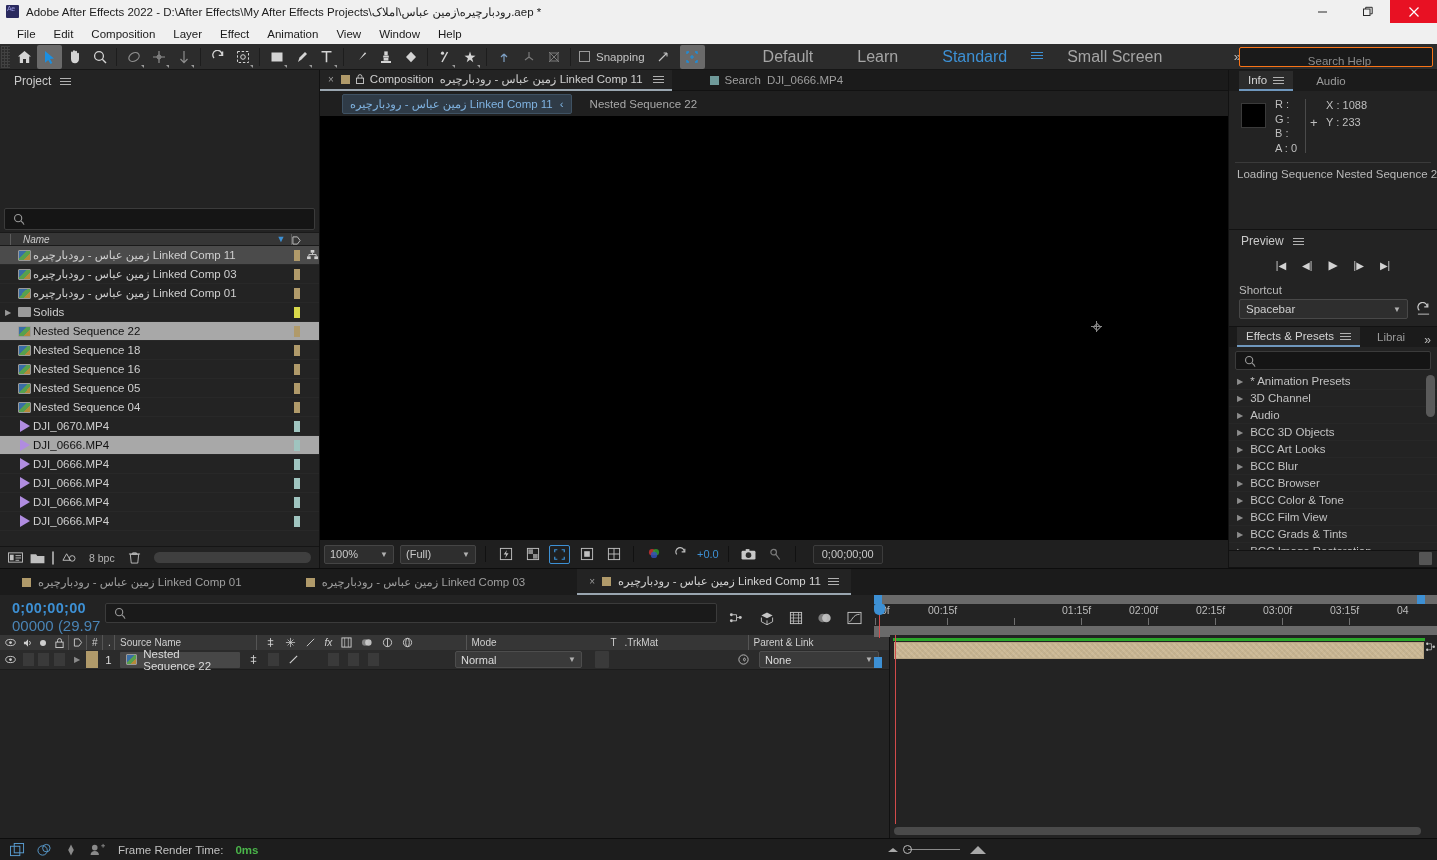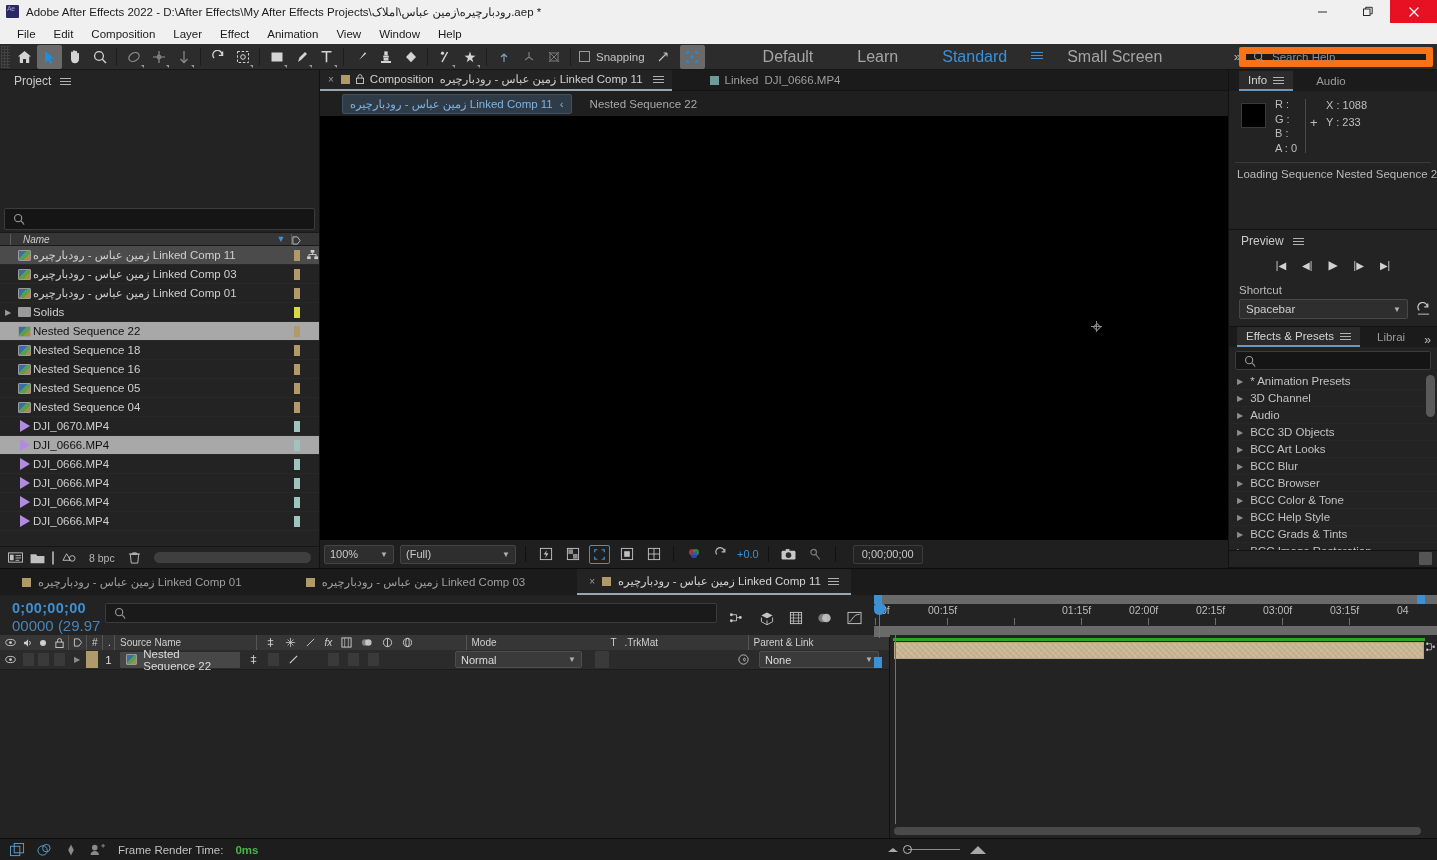--- a/index.html
+++ b/index.html
@@ -35,21 +35,21 @@
       background-size:3px 3px; opacity:.55; }
   .tbtn { width:25px; height:24px; display:flex; align-items:center; justify-content:center; position:relative; color:#c9c9c9; }
   .tbtn.sel { background:#6a6a6a; border-radius:2px; color:#1b8fe0;}
   .tbtn .tri { position:absolute; right:2px; bottom:1px; width:0;height:0;border-left:3px solid transparent;border-top:3px solid #9a9a9a;}
   .tsep { width:1px; height:18px; background:#1d1d1d; margin:0 4px; }
   .ws-area { display:flex; align-items:center; margin-left:36px; }
   .ws { font-size:16px; color:#a5a5a5; padding:0 22px; white-space:nowrap; }
   .ws.active { color:#3d90d4; }
   .ws-menu { color:#3d90d4; font-size:12px; padding:0 2px; }
   .chev { position:absolute; right:196px; color:#bbb; font-size:13px; }
-  .search-help { position:absolute; right:4px; width:194px; height:20px; background:#1a1a1a; border:7px solid #f97316; border-radius:2px; display:flex; align-items:center; padding-left:7px; gap:7px;}
+  .search-help { position:absolute; right:4px; width:194px; height:20px; background:#1a1a1a; border:1px solid #f97316; border-radius:2px; display:flex; align-items:center; padding-left:7px; gap:7px;flex-direction:column;}
   .search-help span { color:#8d8d8d; font-size:11.5px;}
 
   
   .main { flex:1 1 auto; display:flex; min-height:0; }
   .ptab { height:20px; display:flex; align-items:center; padding:0 9px; font-size:11.5px; color:#9b9b9b; gap:6px; white-space:nowrap;}
   .ptab.active { background:#2b2b2b; color:#d4d4d4; border-bottom:2px solid #6f97bd; }
   .hamb { display:inline-block; width:11px; }
   .hamb i { display:block; height:1px; background:#b0b0b0; margin:2px 0; }
 
   
@@ -603,42 +603,42 @@
           <span>Composition</span>
           <span>زمین عباس - رودبارچیره Linked Comp 11</span>
           <span class="hamb" style="margin-left:4px">
               <i></i>
               <i></i>
               <i></i>
             </span>
         </div>
         <div class="ctab" style="margin-left:30px">
           <span class="sq teal"></span>
-          <span>Linked</span>
+          <span>Search</span>
           <span>DJI_0666.MP4</span>
         </div>
       </div>
       <div class="comp-crumb">
         <span class="crumb-a">
           <span>زمین عباس - رودبارچیره Linked Comp 11</span>
           <span>‹</span>
         </span>
         <span class="crumb-b">Nested Sequence 22</span>
       </div>
       <div class="canvas">
         <div class="anchor" style="left:771px; top:205px;">
             <i></i>
           </div>
       </div>
       <div class="comp-bottom">
         <div class="cb-sel" style="width:70px;">
           <span>100%</span>
           <span style="font-size:8px;color:#b0b0b0">▼</span>
         </div>
-        <div class="cb-sel" style="width:116px;">
+        <div class="cb-sel" style="width:76px;">
           <span>(Full)</span>
           <span style="font-size:8px;color:#b0b0b0">▼</span>
         </div>
         <div class="cb-sep"></div>
         <div class="cb-btn">
           <svg width="14" height="14" viewBox="0 0 15 15">
               <rect x="1.5" y="1.5" width="12" height="12" fill="none" stroke="#c0c0c0"></rect>
               <path d="M8.5 3.2L5 8h2.6l-1 4 3.6-5.2H7.6z" fill="#c0c0c0"></path>
             </svg>
         </div>
@@ -820,21 +820,21 @@
           <div class="fx-row">
               <span class="ar">▶</span>
               <span>BCC Browser</span>
             </div>
           <div class="fx-row">
               <span class="ar">▶</span>
               <span>BCC Color &amp; Tone</span>
             </div>
           <div class="fx-row">
               <span class="ar">▶</span>
-              <span>BCC Help Style</span>
+              <span>BCC Film View</span>
             </div>
           <div class="fx-row">
               <span class="ar">▶</span>
               <span>BCC Grads &amp; Tints</span>
             </div>
           <div class="fx-row">
               <span class="ar">▶</span>
               <span>BCC Image Restoration</span>
             </div>
         </div>

